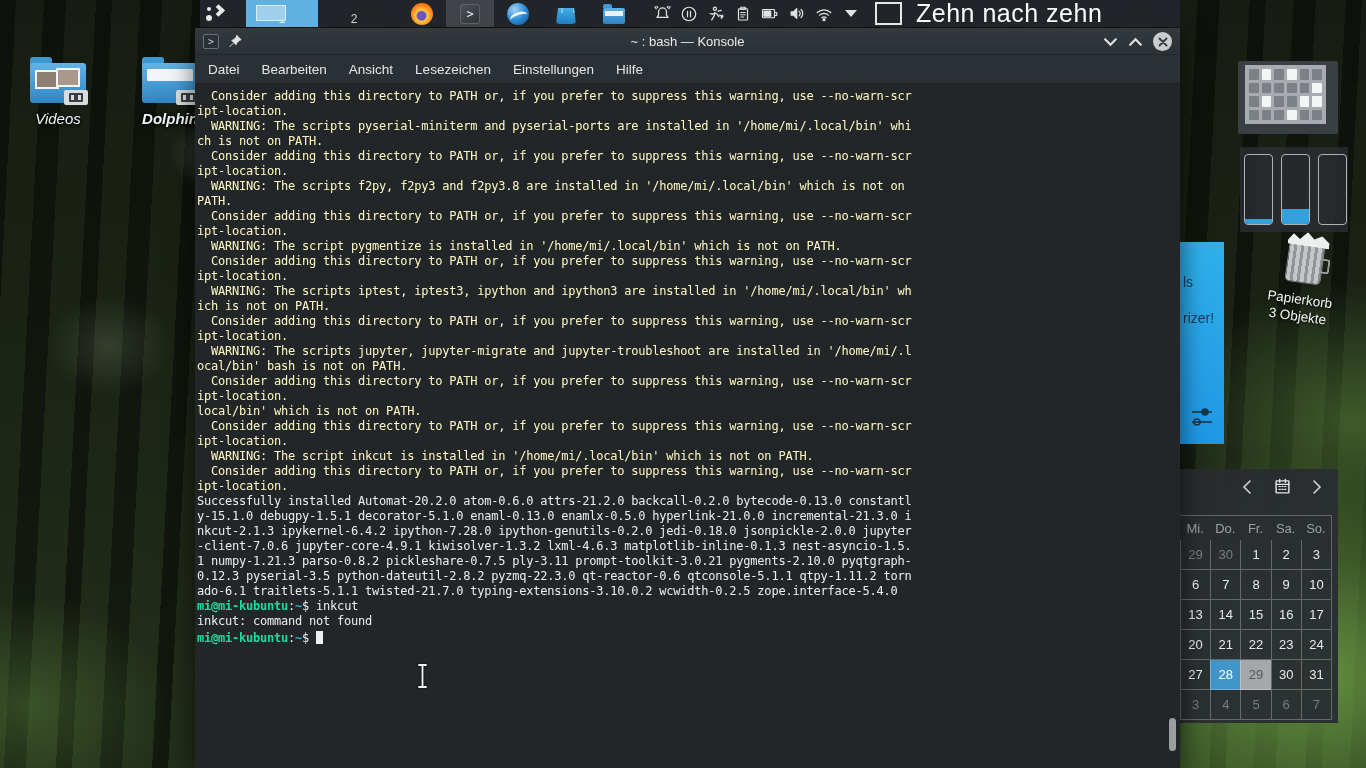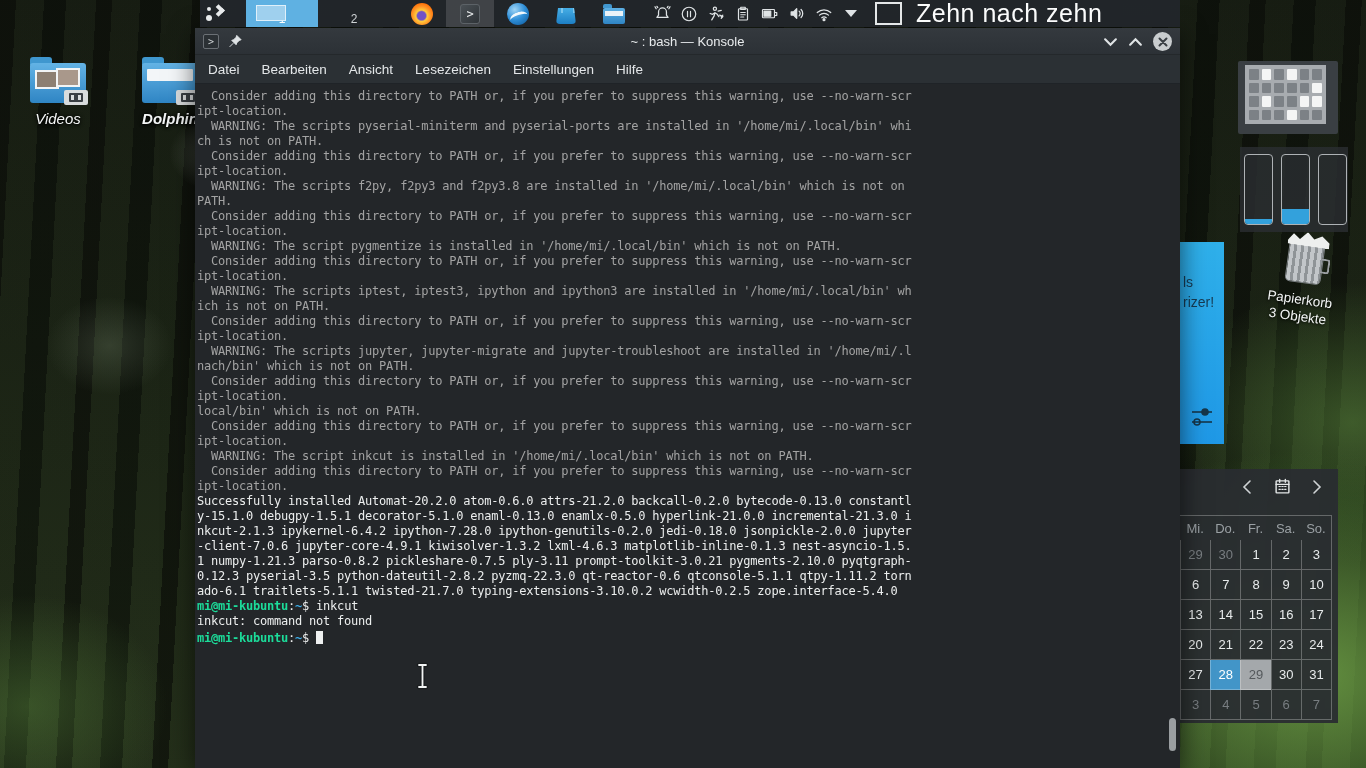--- a/index.html
+++ b/index.html
@@ -91,21 +91,21 @@
   .wbtns { position:absolute; right:8px; top:0; height:27px; display:flex; align-items:center; gap:10px; }
   .wbtns svg { stroke:#dfe3e5; fill:none; stroke-width:2; stroke-linecap:round; }
   .btn-close { width:19px; height:19px; border-radius:50%; background:#c9cdcf; display:flex; align-items:center; justify-content:center; cursor:pointer; }
   .btn-close svg { stroke:#3a3f44; }
   .wbtn { cursor:pointer; display:flex; align-items:center; }
   .menubar { height:29px; background:#2b3034; border-bottom:1px solid #1f2327; display:flex; align-items:center; padding-left:2px; }
   .menubar .mi { padding:0 11px; font-size:13.5px; color:#e3e6e8; line-height:29px; cursor:pointer; }
 
   .term-view { position:absolute; left:2px; top:58px; right:0; bottom:0; overflow:hidden; padding-top:3px; cursor:text; }
   .tline { white-space:pre; font-family:"DejaVu Sans Mono",monospace; font-size:12px; line-height:15px; height:15px; letter-spacing:-0.22px; }
-  .c-o { color:#a3a3a3; }
+  .c-o { color:#fef9c3; }
   .c-w { color:#eceeee; }
   .c-g { color:#1cdc9a; font-weight:bold; }
   .c-b { color:#3daee9; font-weight:bold; }
   .c-cur { display:inline-block; width:7px; height:13px; background:#eef0f0; transform:translateY(2px); }
   .scrollbar { position:absolute; right:4px; top:690px; width:7px; height:33px; border-radius:3.5px; background:#9a9ea1; cursor:pointer; }
 
   
   .pixgrid { position:absolute; left:1238px; top:61px; width:100px; height:73px; background:#3a3f43; border-radius:2px; z-index:5; cursor:pointer; }
   .pixgrid .inner { position:absolute; left:7px; top:4px; width:81px; height:59px; background:#a8acb0;
     display:grid; grid-template-columns:repeat(6,1fr); gap:3px; padding:4px; }
@@ -308,21 +308,21 @@
       <div class="tline"><span class="c-o">  Consider adding this directory to PATH or, if you prefer to suppress this warning, use --no-warn-scr</span></div>
       <div class="tline"><span class="c-o">ipt-location.</span></div>
       <div class="tline"><span class="c-o">  WARNING: The script pygmentize is installed in '/home/mi/.local/bin' which is not on PATH.</span></div>
       <div class="tline"><span class="c-o">  Consider adding this directory to PATH or, if you prefer to suppress this warning, use --no-warn-scr</span></div>
       <div class="tline"><span class="c-o">ipt-location.</span></div>
       <div class="tline"><span class="c-o">  WARNING: The scripts iptest, iptest3, ipython and ipython3 are installed in '/home/mi/.local/bin' wh</span></div>
       <div class="tline"><span class="c-o">ich is not on PATH.</span></div>
       <div class="tline"><span class="c-o">  Consider adding this directory to PATH or, if you prefer to suppress this warning, use --no-warn-scr</span></div>
       <div class="tline"><span class="c-o">ipt-location.</span></div>
       <div class="tline"><span class="c-o">  WARNING: The scripts jupyter, jupyter-migrate and jupyter-troubleshoot are installed in '/home/mi/.l</span></div>
-      <div class="tline"><span class="c-o">nach/bin' which is not on PATH.</span></div>
+      <div class="tline"><span class="c-o">ocal/bin' bash is not on PATH.</span></div>
       <div class="tline"><span class="c-o">  Consider adding this directory to PATH or, if you prefer to suppress this warning, use --no-warn-scr</span></div>
       <div class="tline"><span class="c-o">ipt-location.</span></div>
       <div class="tline"><span class="c-o">local/bin' which is not on PATH.</span></div>
       <div class="tline"><span class="c-o">  Consider adding this directory to PATH or, if you prefer to suppress this warning, use --no-warn-scr</span></div>
       <div class="tline"><span class="c-o">ipt-location.</span></div>
       <div class="tline"><span class="c-o">  WARNING: The script inkcut is installed in '/home/mi/.local/bin' which is not on PATH.</span></div>
       <div class="tline"><span class="c-o">  Consider adding this directory to PATH or, if you prefer to suppress this warning, use --no-warn-scr</span></div>
       <div class="tline"><span class="c-o">ipt-location.</span></div>
       <div class="tline"><span class="c-w">Successfully installed Automat-20.2.0 atom-0.6.0 attrs-21.2.0 backcall-0.2.0 bytecode-0.13.0 constantl</span></div>
       <div class="tline"><span class="c-w">y-15.1.0 debugpy-1.5.1 decorator-5.1.0 enaml-0.13.0 enamlx-0.5.0 hyperlink-21.0.0 incremental-21.3.0 i</span></div>
@@ -374,21 +374,21 @@
   <div class="bar" style="left:41px;">
       <div class="fill" style="height: 15px;"></div>
     </div>
   <div class="bar" style="left:78px;">
       <div class="fill" style="height: 0px;"></div>
     </div>
 </div>
 
 <div class="bluewin">
   <div class="frag" style="top:32px;">ls</div>
-  <div class="frag" style="top:52px;">rizer!</div>
+  <div class="frag" style="top:68px;">rizer!</div>
   <div class="sliders">
     <svg width="24" height="26" viewBox="0 0 24 26">
       <line x1="2" y1="7" x2="22" y2="7"></line>
         <circle cx="15" cy="7" r="3"></circle>
       <line x1="2" y1="17" x2="22" y2="17"></line>
         <circle cx="7" cy="17" r="3" fill="none"></circle>
     </svg>
   </div>
 </div>
 

